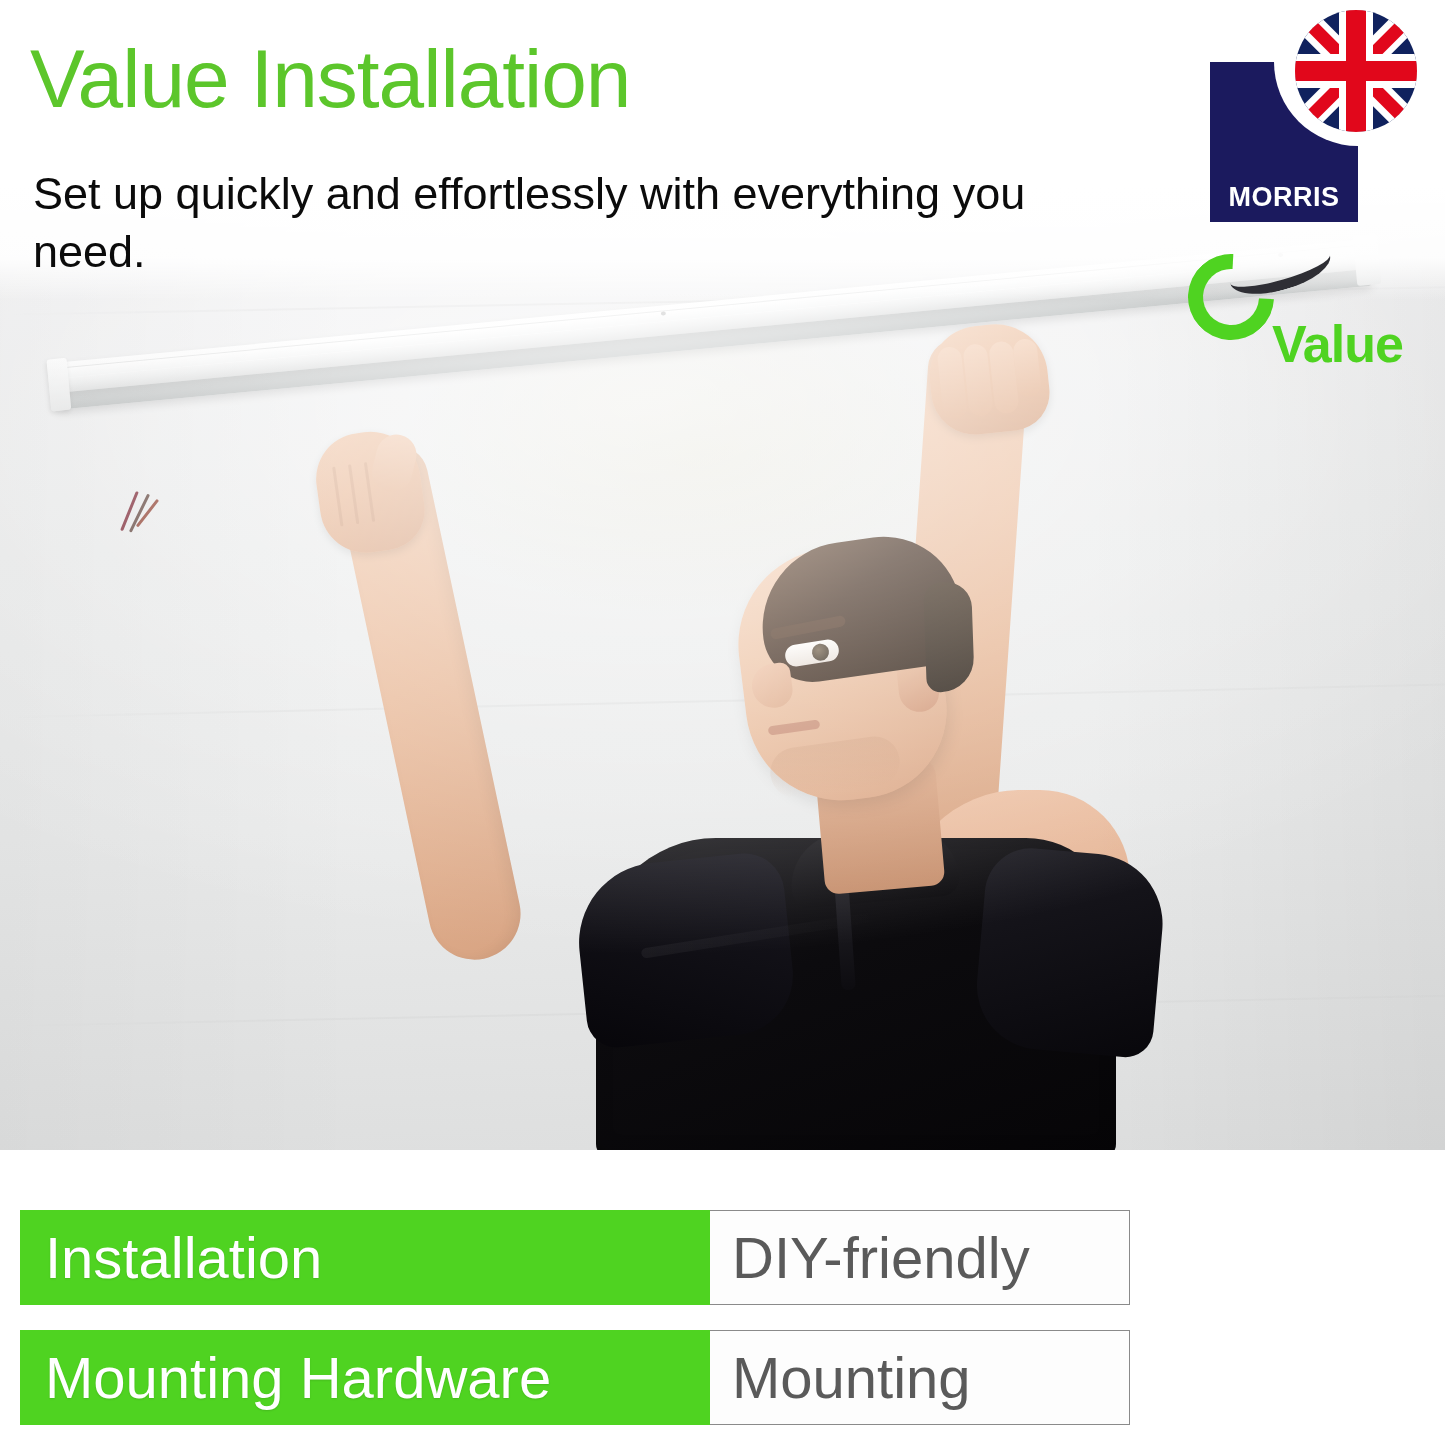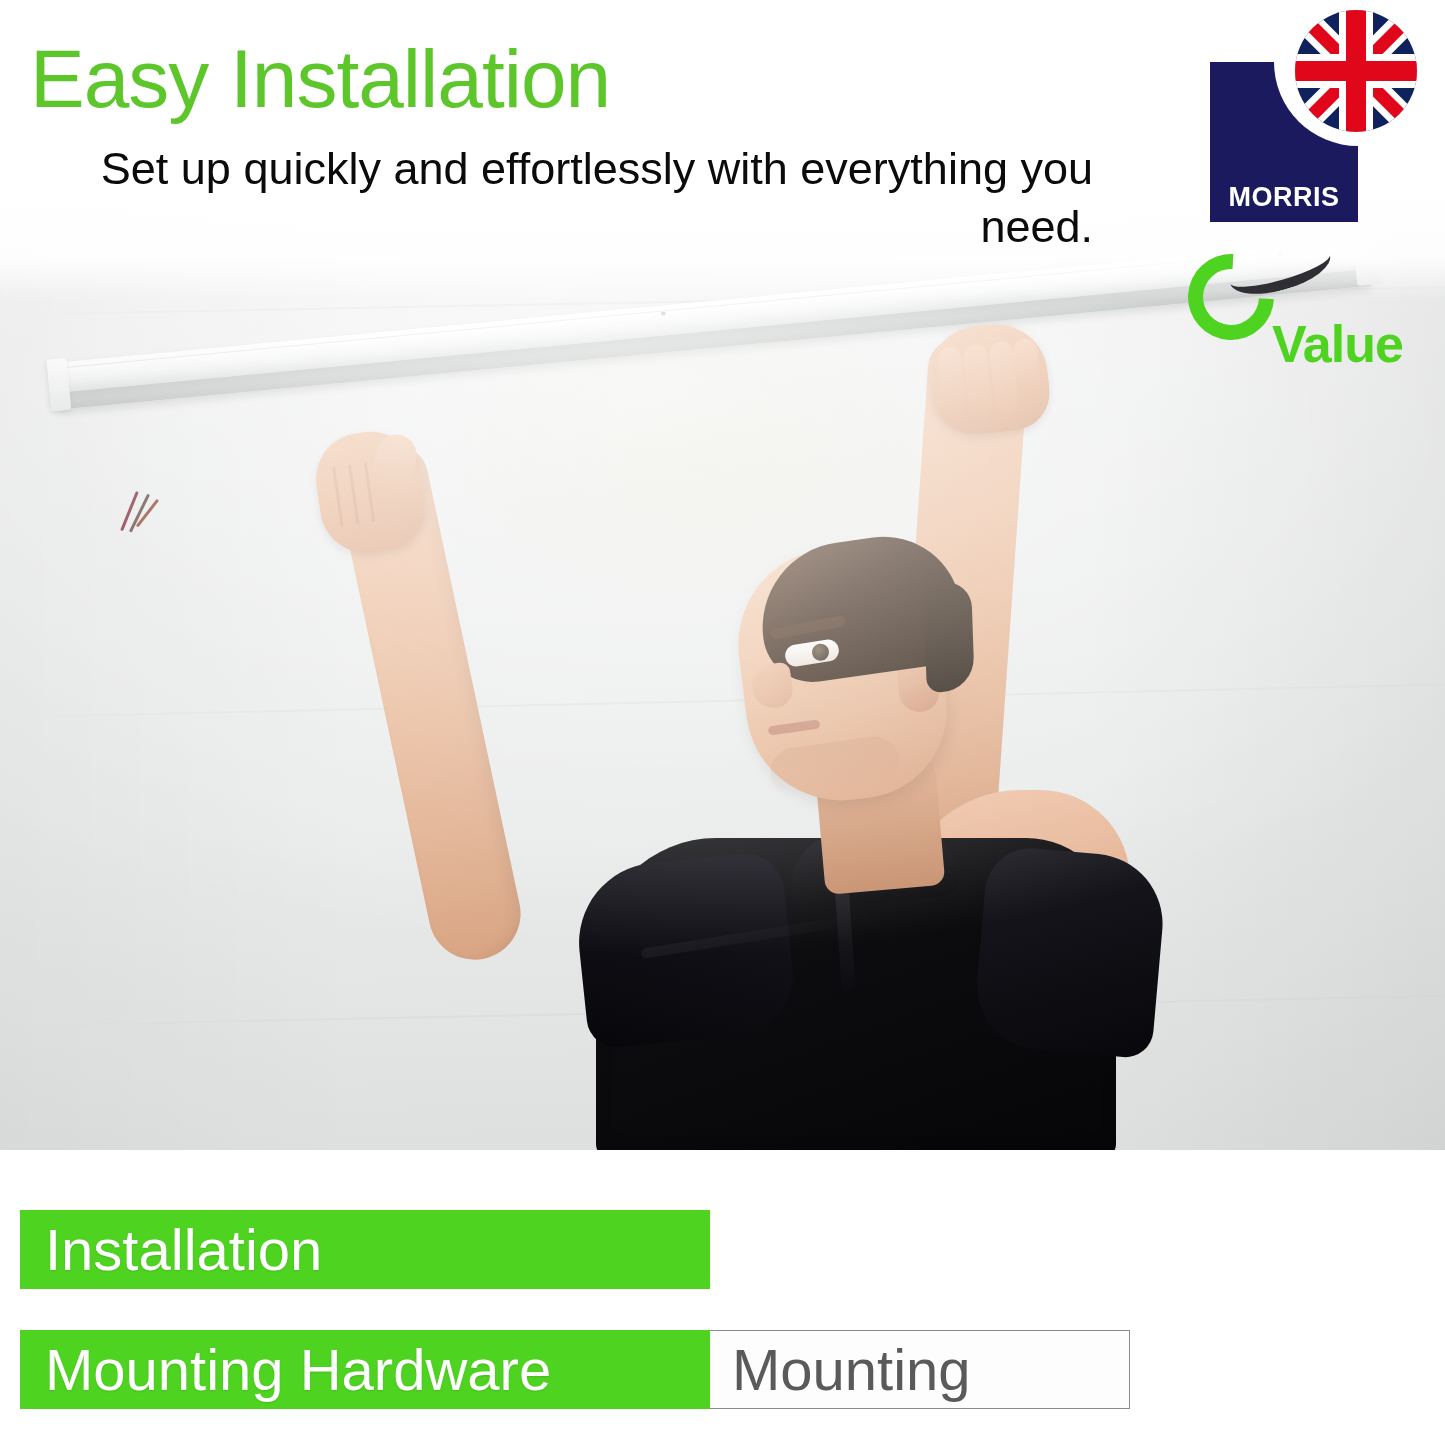--- a/index.html
+++ b/index.html
@@ -161,22 +161,22 @@
   #headerZone{ position:absolute; left:0; top:0; width:1445px; height:300px;
     background:linear-gradient(180deg,#ffffff 0%, #ffffff 62%, rgba(255,255,255,.9) 86%, rgba(255,255,255,0) 100%);
     pointer-events:none; }
   #headerZone > *{ pointer-events:auto; }
   #title{
     position:absolute; left:30px; top:36px;
     font-size:82px; line-height:86px; color:#5CC62B; font-weight:400; letter-spacing:-1px;
     white-space:nowrap;
   }
   #subtitle{
-    position:absolute; left:33px; top:140px; width:1060px;
-    font-size:45px; line-height:58px; color:#0b0b0b; font-weight:400;text-align:right;
+    position:absolute; left:33px; top:165px; width:1060px;
+    font-size:45px; line-height:58px; color:#0b0b0b; font-weight:400;
   }
 
   
   #logoBlock{ position:absolute; right:22px; top:6px; width:245px; height:370px; }
   #morrisBox{
     position:absolute; left:32px; top:56px; width:148px; height:160px;
     background:#1B1A5E;
   }
   #morrisNotch{
     position:absolute; left:32px; top:56px; width:100px; height:100px;
@@ -209,21 +209,21 @@
   #vrSwoosh{ position:absolute; left:44px; top:0px; width:104px; height:42px;
     border-radius:50%; border-bottom:10px solid #2e2e34; border-left:0; border-right:0; border-top:0;
     transform:rotate(-16deg); }
   #vrValue{ position:absolute; left:52px; top:24px; font-size:58px; line-height:58px;
     font-weight:bold; color:#2E2E34; letter-spacing:-1px; }
   #vrRange{ position:absolute; left:88px; top:70px; font-size:52px; line-height:52px;
     font-weight:bold; color:#4FD321; letter-spacing:-1px; }
 
   
   #specPanel{ position:absolute; left:0; top:1150px; width:1445px; height:295px; background:#fff; }
-  .specRow{ position:absolute; left:20px; height:79px; display:flex; align-items:stretch; }
+  .specRow{ position:absolute; left:20px; height:95px; display:flex; align-items:stretch; }
   .specRow.r1{ top:60px; }
   .specRow.r2{ top:180px; }
   .specLabel{
     width:690px; background:#4FD321; color:#ffffff;
     display:flex; align-items:center; padding-left:25px;
     font-size:58px; line-height:60px; font-weight:400;
     text-shadow:0 1px 2px rgba(0,0,0,.12);
     white-space:nowrap;
   }
   .specValue{
@@ -295,21 +295,21 @@
       <div class="f" style="left:36px"></div>
       <div class="f" style="left:62px"></div>
       <div class="f" style="left:86px;height:58px"></div>
     </div>
   </div>
 
   <div class="vign"></div>
 </div>
 
 <div id="headerZone">
-  <div id="title">Easy Installation</div>
+  <div id="title">Value Installation</div>
   <div id="subtitle">Set up quickly and effortlessly with everything you need.</div>
 </div>
 
 <div id="logoBlock">
 
   <div id="morrisBox"></div>
   <div id="morrisNotch"></div>
   <div id="morrisWord">MORRIS</div>
 
   <div id="flag">
@@ -327,20 +327,21 @@
     <div id="vrArc"></div>
     <div id="vrSwoosh"></div>
     <div id="vrRange">Value</div>
   </div>
 </div>
 
 <div id="specPanel">
 
   <div class="specRow r1">
     <div class="specLabel">Installation</div>
+    <div class="specValue">DIY-friendly</div>
   </div>
 
   <div class="specRow r2">
     <div class="specLabel">Mounting Hardware</div>
     <div class="specValue">Mounting</div>
   </div>
 
 </div>
 
 </body></html>

